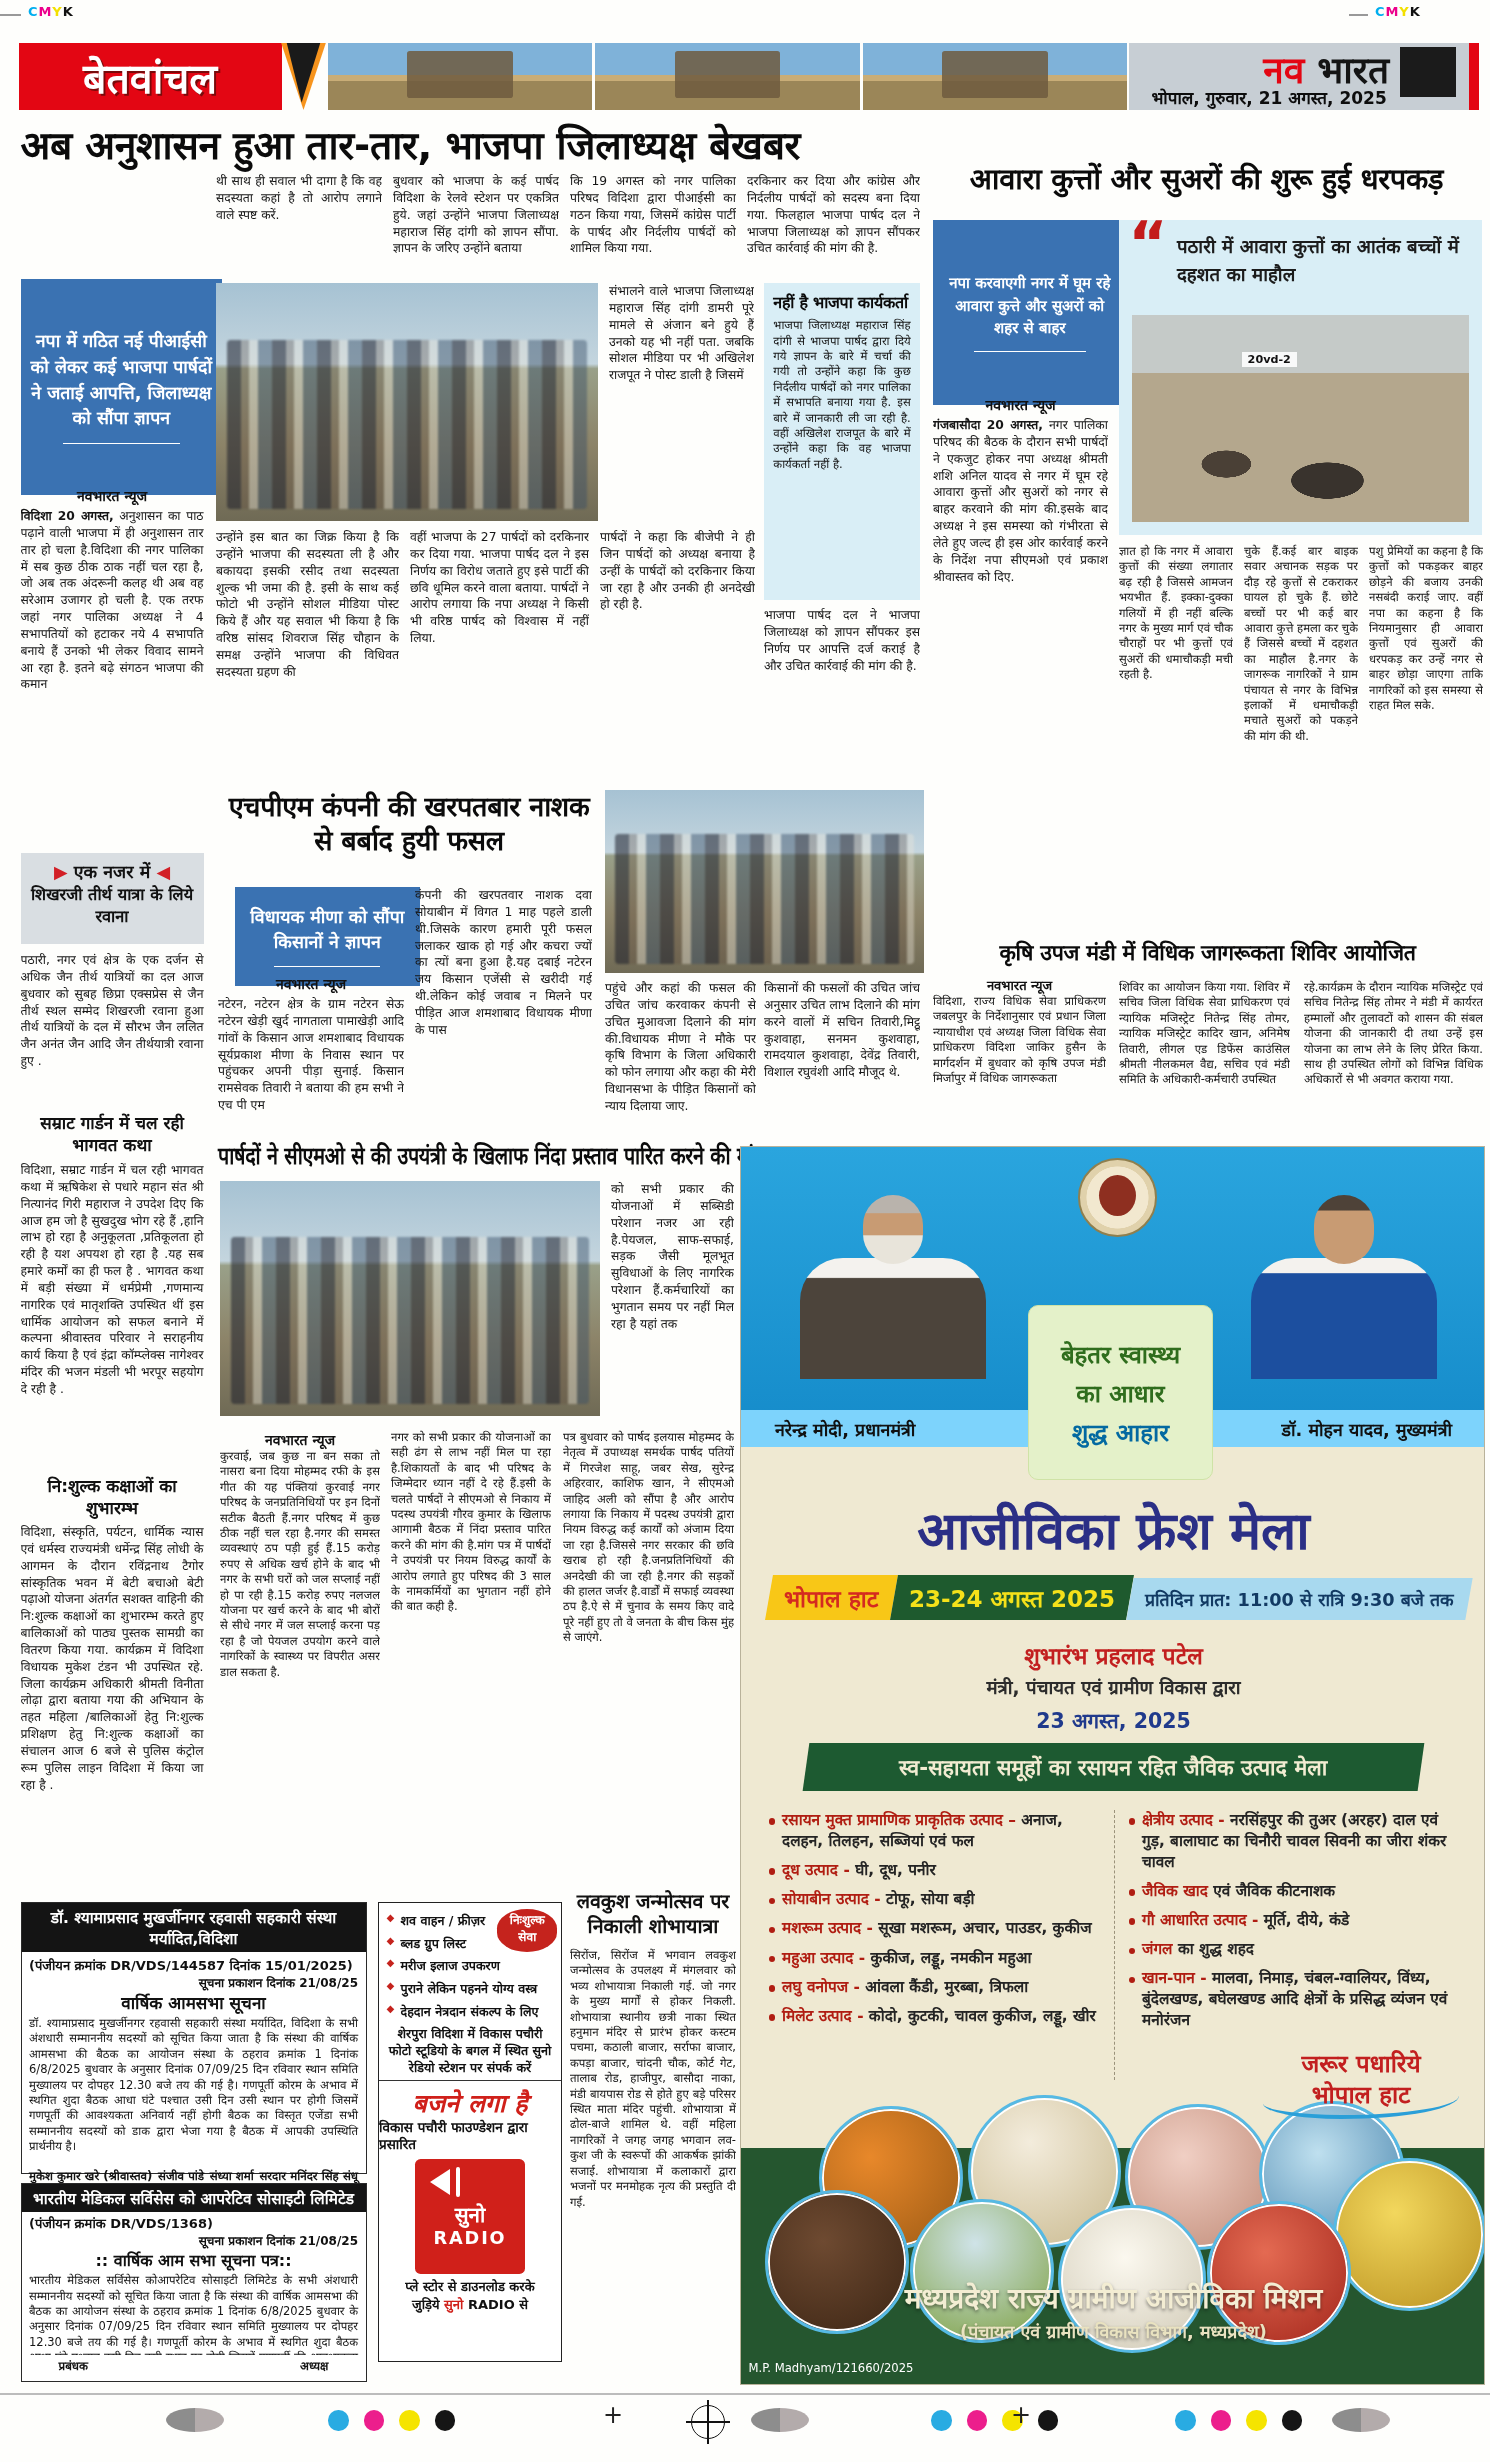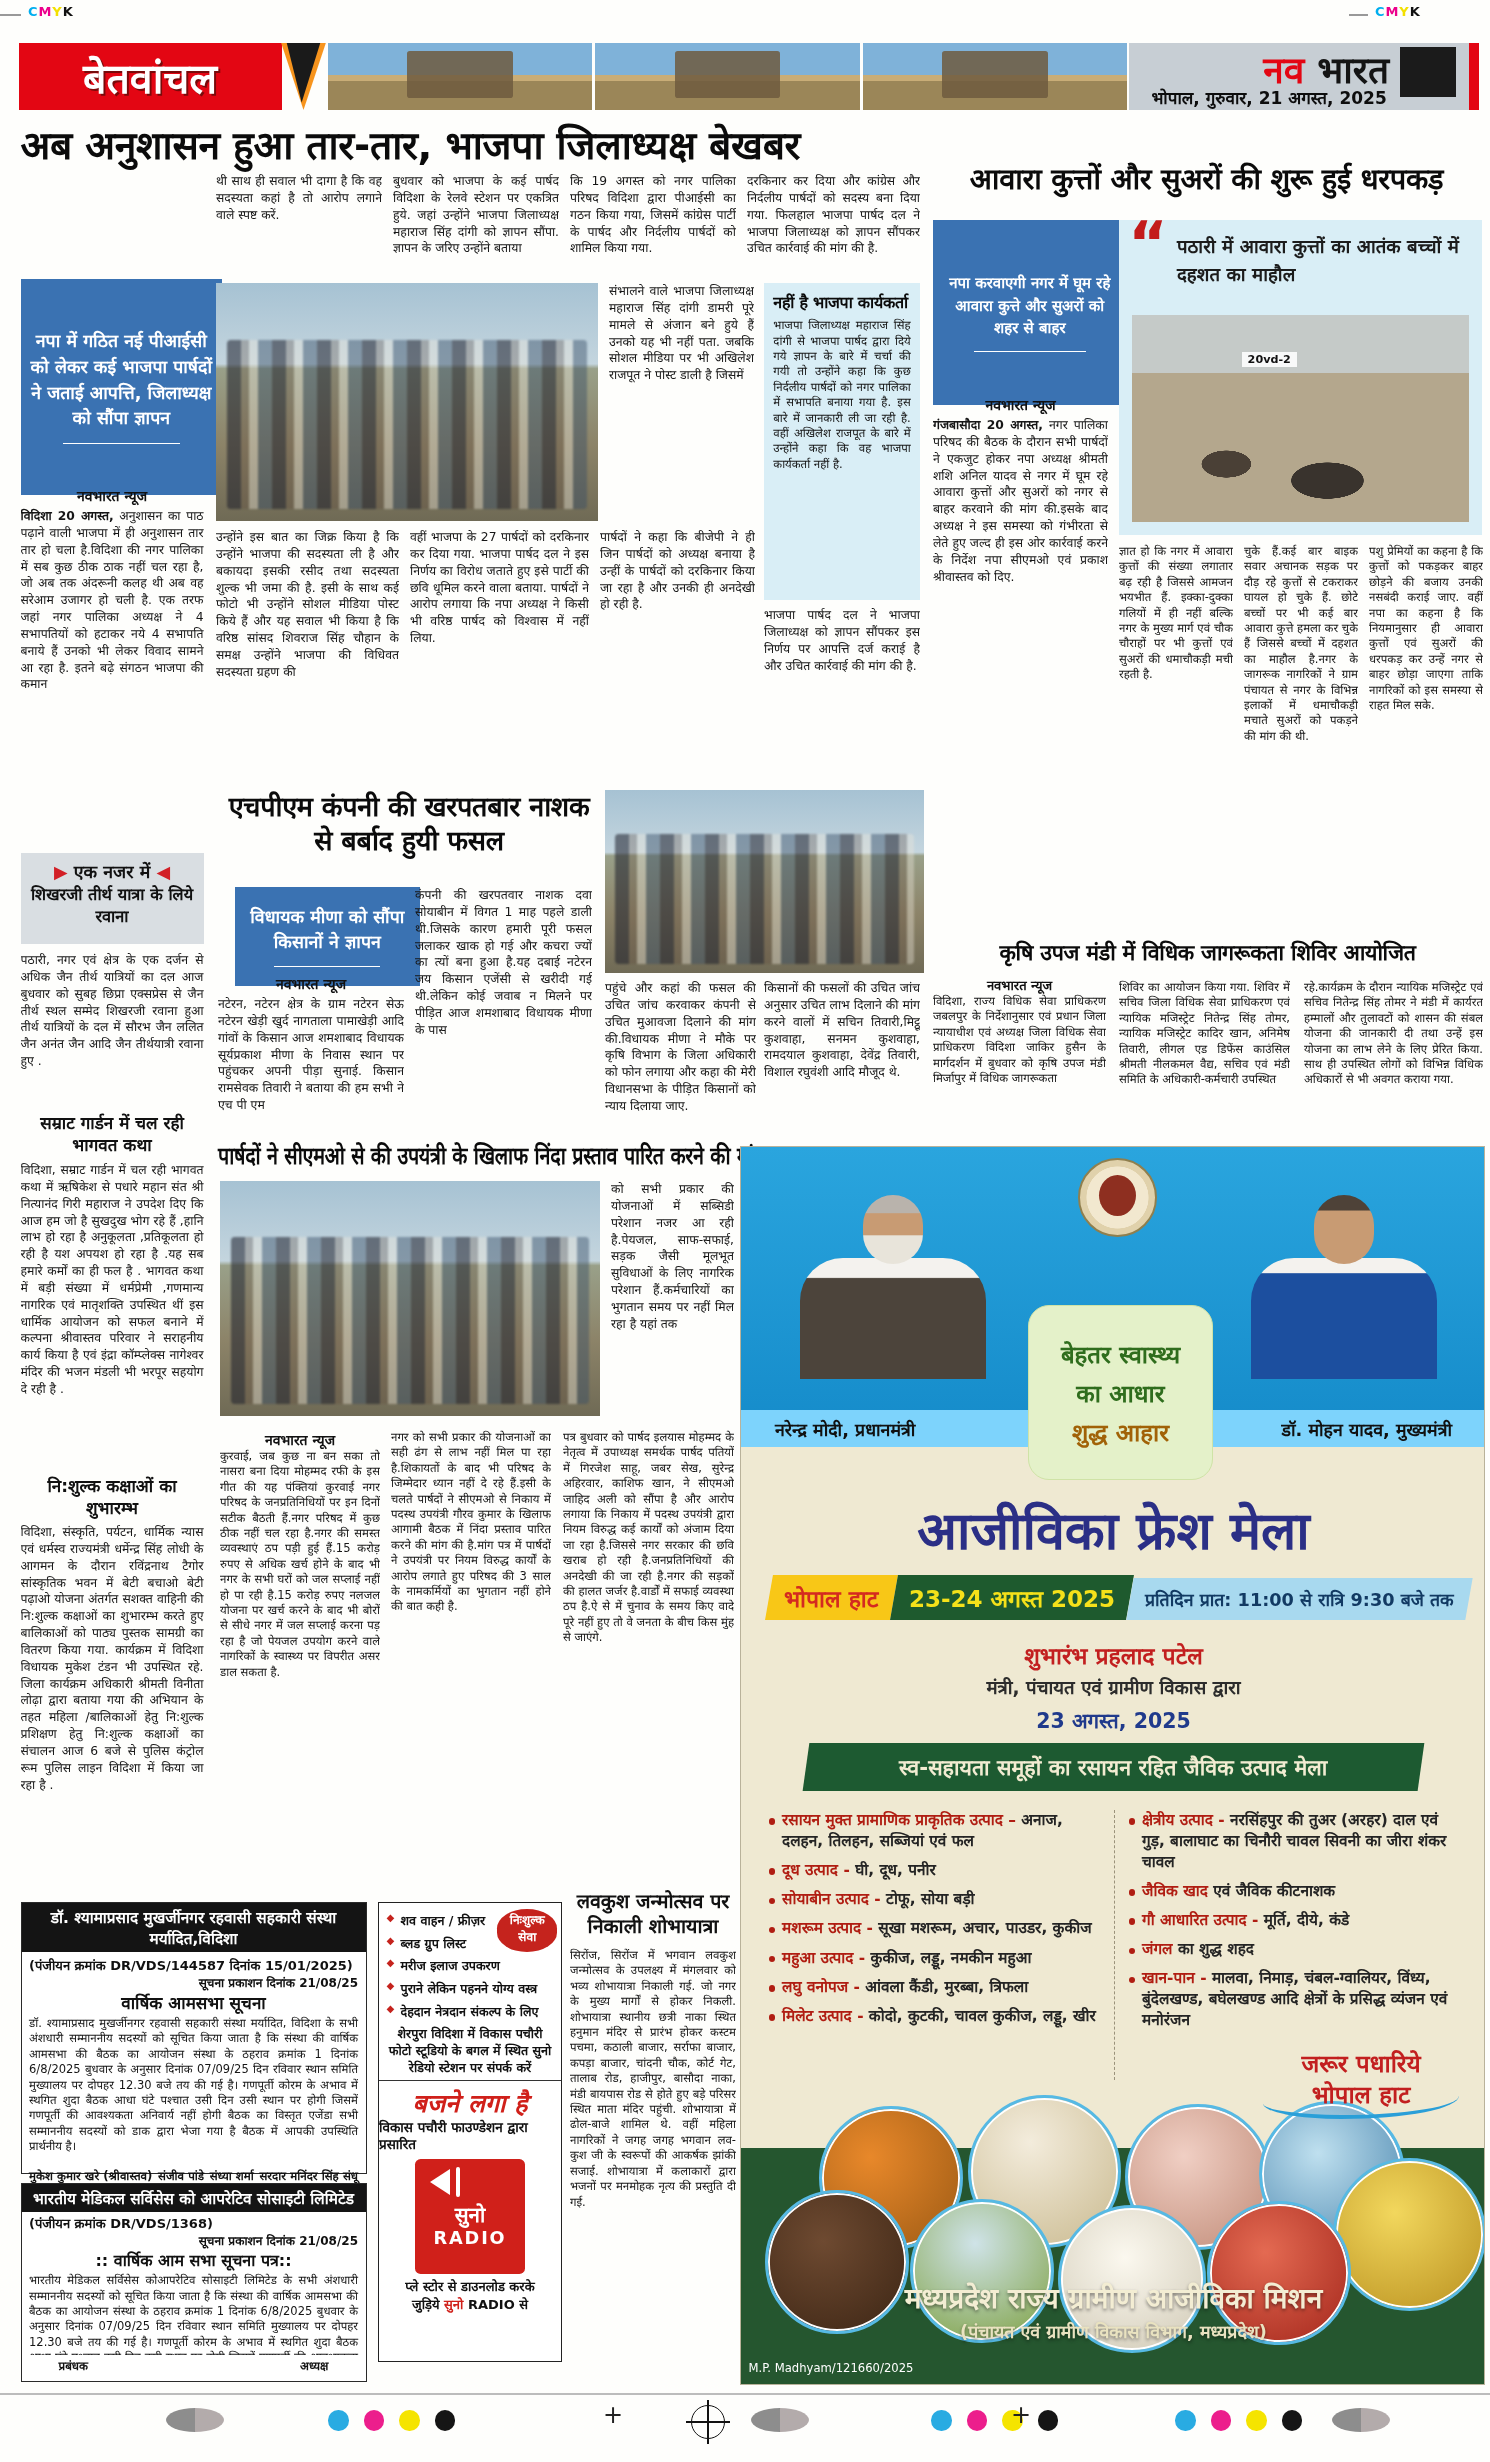--- a/index.html
+++ b/index.html
@@ -246,24 +246,24 @@
     <div class="torso" style="background:linear-gradient(180deg,#f4f2ee 0 16%,#4c443b 17%)"></div>
   </div>
   <div class="person" style="left:510px;top:48px;width:186px;height:214px">
     <div class="head" style="background:linear-gradient(180deg,#4e4238 0 22%,#c89b73 23% 100%)"></div>
     <div class="torso" style="background:linear-gradient(180deg,#f4f2ee 0 12%,#1c4f9f 13%)"></div>
   </div>
   <div class="abs" style="left:0;top:263px;width:745px;height:37px;background:#7dd3fc;display:flex;justify-content:space-between;align-items:center;padding:0 34px;box-sizing:border-box;font-size:17.7px">
     <div><span style="font-weight:900">नरेन्द्र मोदी</span><span style="font-weight:700">, प्रधानमंत्री</span></div>
     <div><span style="font-weight:900">डॉ. मोहन यादव</span><span style="font-weight:700">, मुख्यमंत्री</span></div>
   </div>
-  <div class="abs" style="left:287px;top:158px;width:183px;height:173px;background:#e4f1c9;border-radius:21px;border:1.9px solid #cfe3a6;display:flex;flex-direction:column;align-items:center;justify-content:center;gap:5.6px;z-index:4">
+  <div class="abs" style="left:287px;top:158px;width:183px;height:173px;background:#e4f1c9;border-radius:10px;border:1.9px solid #cfe3a6;display:flex;flex-direction:column;align-items:center;justify-content:center;gap:5.6px;z-index:4">
     <div style="color:#2f6d1d;font-size:24px;font-weight:900">बेहतर स्वास्थ्य</div>
     <div style="color:#2f6d1d;font-size:24px;font-weight:900">का आधार</div>
-    <div style="color:#a16207;font-size:24px;font-weight:900">शुद्ध आहार</div>
+    <div style="color:#0369a1;font-size:24px;font-weight:900">शुद्ध आहार</div>
   </div>
 
   <div class="abs" style="left:0;top:346px;width:745px;text-align:center;color:#2b2f86;font-size:52px;font-weight:900">आजीविका फ्रेश मेला</div>
   <div class="abs" style="left:28px;top:428px;width:689px;text-align:center;white-space:nowrap">
     <span class="adband" style="background:#f8c717;color:#d42a20;font-size:23px"><span>भोपाल हाट</span></span><span class="adband" style="background:#1e5a2e;color:#f5e11a;font-size:23px"><span>23-24 अगस्त 2025</span></span><span class="adband" style="background:#a8d9ef;color:#123a63;font-size:17.7px;padding-top:9.3px;padding-bottom:8.4px"><span>प्रतिदिन प्रात: 11:00 से रात्रि 9:30 बजे तक</span></span>
   </div>
   <div class="abs" style="left:0;top:492px;width:745px;text-align:center;color:#c21f1f;font-size:23px;font-weight:900">शुभारंभ प्रहलाद पटेल</div>
   <div class="abs" style="left:0;top:527px;width:745px;text-align:center;color:#2c2c2c;font-size:18.6px;font-weight:700">मंत्री, पंचायत एवं ग्रामीण विकास द्वारा</div>
   <div class="abs" style="left:0;top:559px;width:745px;text-align:center;color:#203a8c;font-size:20.5px;font-weight:900">23 अगस्त, 2025</div>
   <div class="abs" style="left:65px;top:596px;width:615px;background:#1d5a31;transform:skewX(-8deg);text-align:center;padding:9.3px 0">

